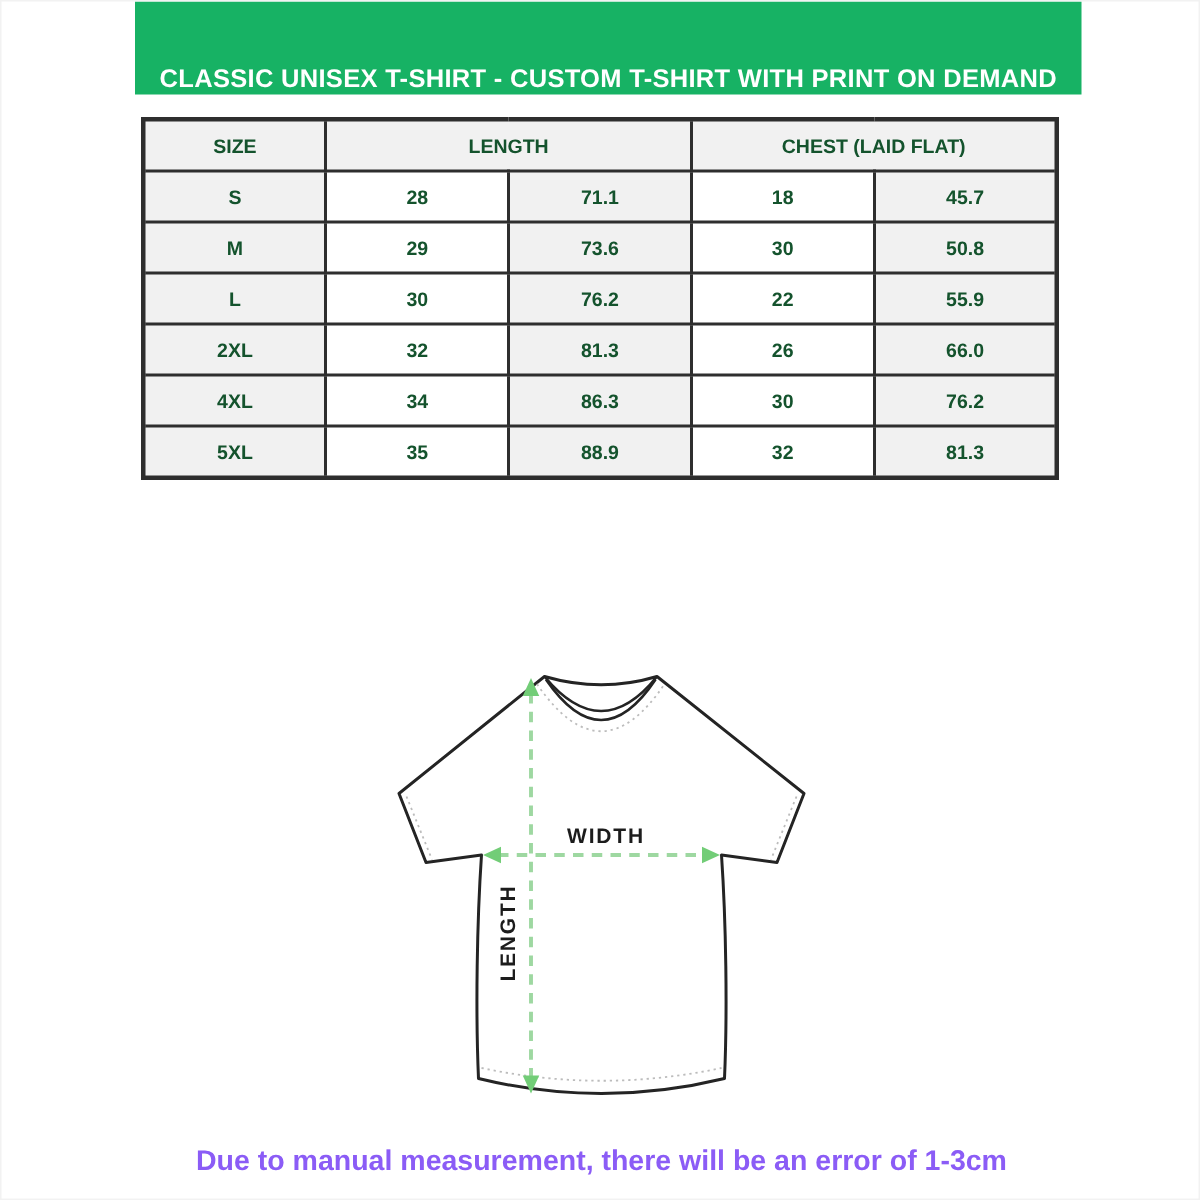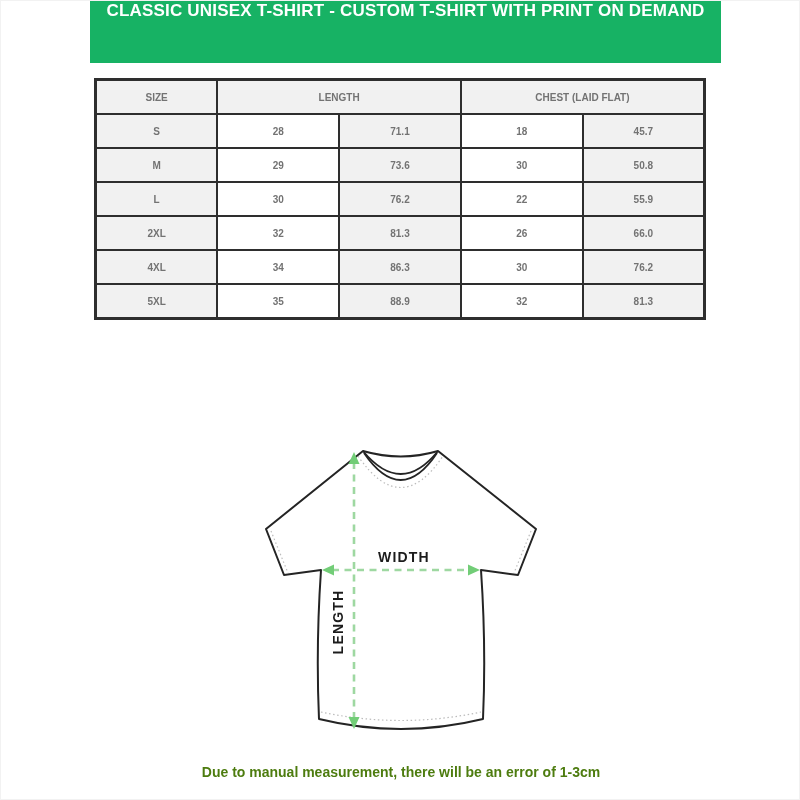--- a/index.html
+++ b/index.html
@@ -3,48 +3,48 @@
 <meta charset="utf-8">
 <style>
   html,body{margin:0;padding:0;}
   body{
     width:800px;height:800px;position:relative;background:#ffffff;
     font-family:"Liberation Sans", sans-serif;overflow:hidden;
     border:1px solid #f2f2f2;box-sizing:border-box;
   }
   .banner{
     position:absolute;left:89px;top:0;width:631px;height:62px;
-    background:#17b264;display:flex;align-items:flex-start;justify-content:center;
+    background:#17b264;display:flex;align-items:flex-end;justify-content:center;
   }
   .banner span{
     color:#ffffff;font-weight:bold;font-size:17px;letter-spacing:.2px;white-space:nowrap;
   }
   table.size-table{
     position:absolute;left:93px;top:77px;width:612px;
     border-collapse:collapse;table-layout:fixed;
     border:3px solid #2e2e2e;
-    font-size:10px;font-weight:bold;color:#737373;
+    font-size:13px;font-weight:bold;color:#14532d;
   }
   .size-table th,.size-table td{
     border:2px solid #2e2e2e;height:32px;text-align:center;
     vertical-align:middle;padding:0;
   }
   .size-table .gray{background:#f1f1f1;}
   .size-table .white{background:#ffffff;}
   .diagram{position:absolute;left:250px;top:438px;width:300px;height:310px;}
   .shirt-line{fill:#ffffff;stroke:#242424;stroke-width:2;stroke-linejoin:round;}
   .shirt-detail{fill:none;stroke:#242424;stroke-width:1.8;}
   .stitch{fill:none;stroke:#bcbcbc;stroke-width:1.2;stroke-dasharray:1.5 2.6;}
   .dash-arrow{fill:none;stroke:#9ed8a1;stroke-width:2.6;stroke-dasharray:7 5.5;}
   .arrow-head{fill:#72cd77;stroke:none;}
   .dim-label{font-family:"Liberation Sans",sans-serif;font-weight:bold;font-size:14px;
     fill:#1c1c1c;letter-spacing:1.2px;}
   .note{
     position:absolute;left:0;top:763px;width:800px;text-align:center;
-    color:#4d7c0f;font-weight:bold;font-size:14px;
+    color:#8b5cf6;font-weight:bold;font-size:19px;
   }
 </style>
 </head>
 <body>
 
 <header class="banner">
   <span>CLASSIC UNISEX T-SHIRT - CUSTOM T-SHIRT WITH PRINT ON DEMAND</span>
 </header>
 
 <table class="size-table">

